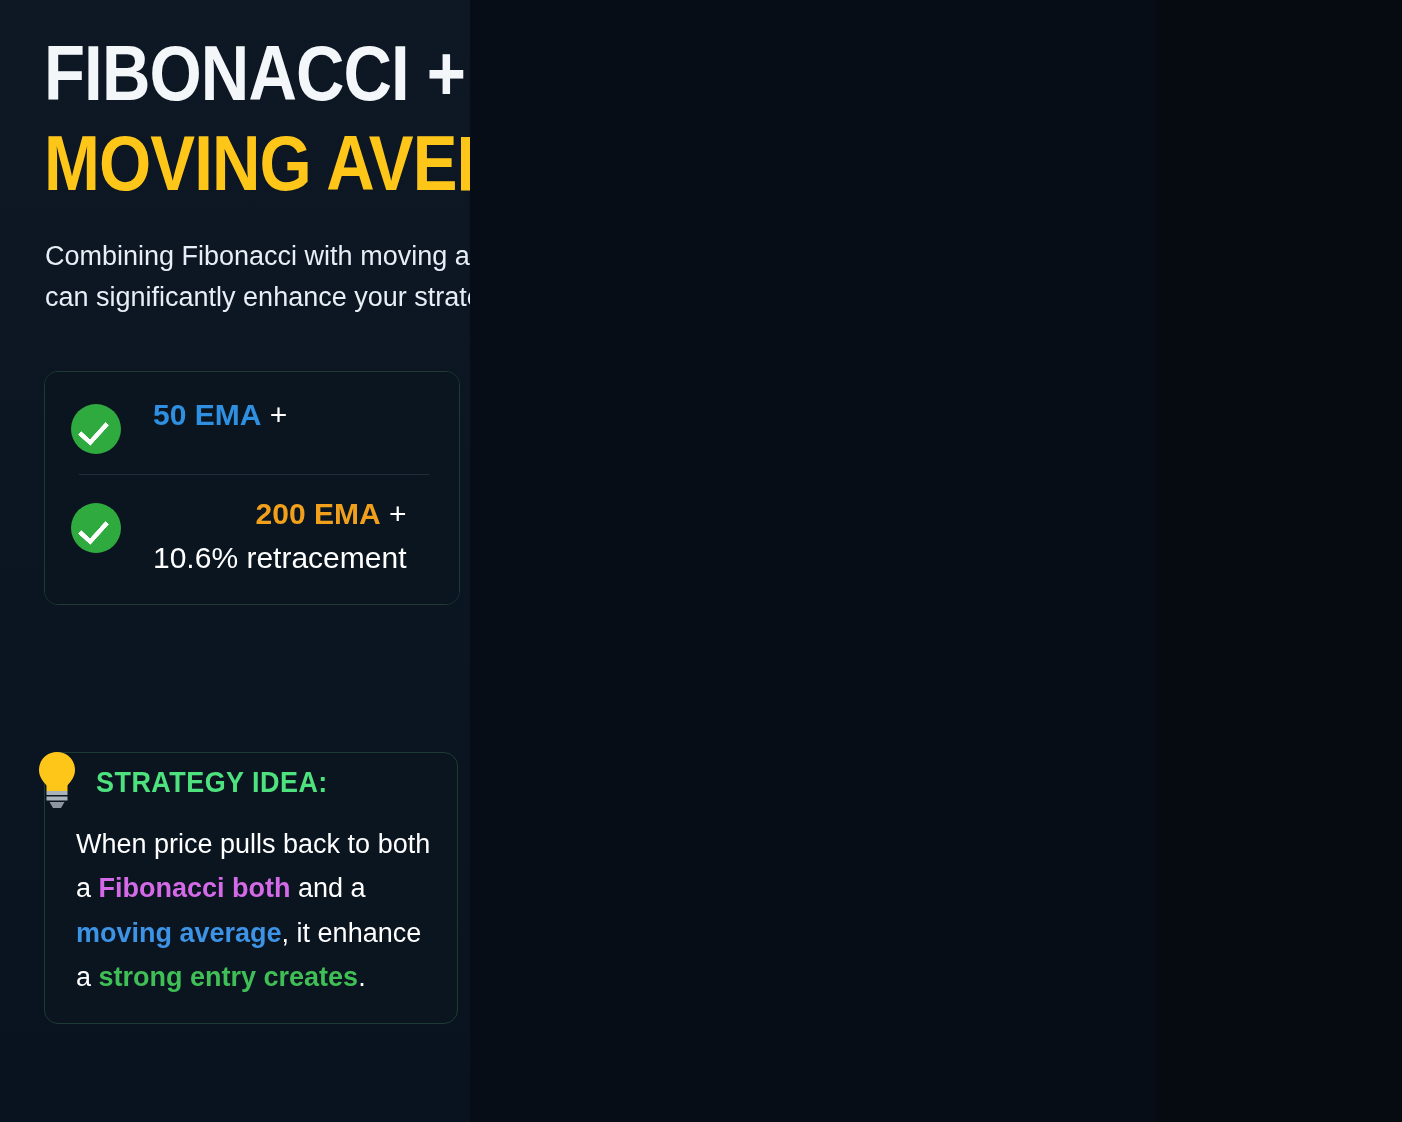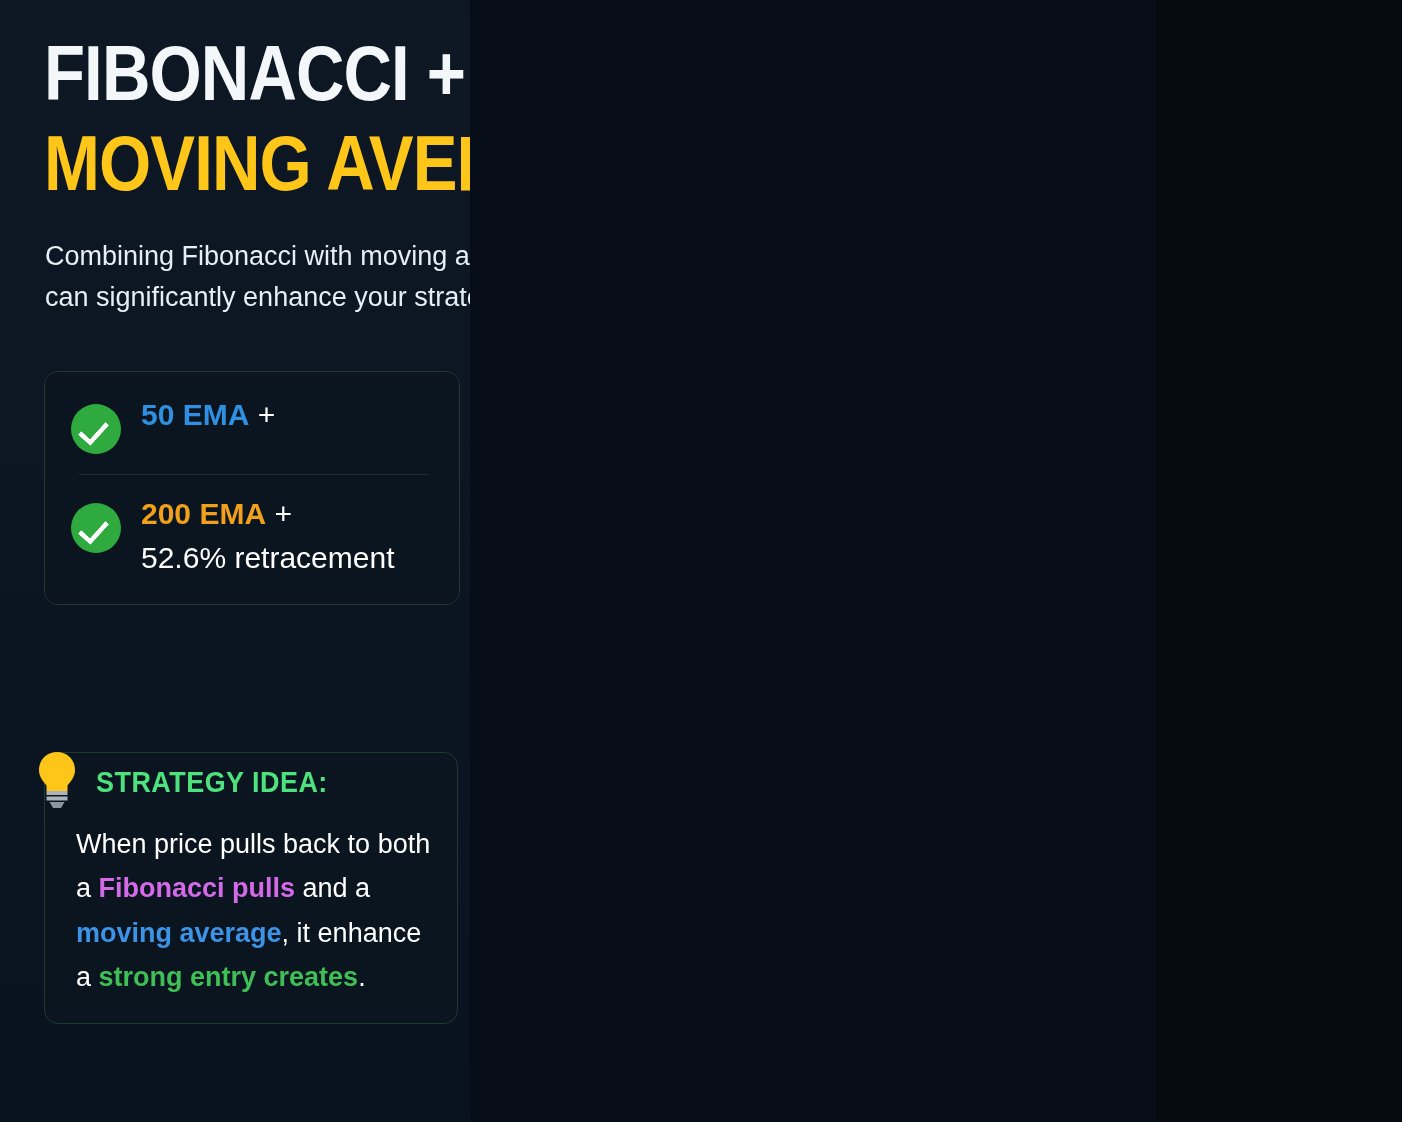--- a/index.html
+++ b/index.html
@@ -60,21 +60,21 @@
   .combo-head{
     background:#0d2019;border-bottom:1px solid #1d3b33;
     padding:15px 0 16px 30px;
   }
   .combo-head span{
     color:#4ee27e;font-size:29px;font-weight:700;letter-spacing:.6px;
     font-family:"Liberation Sans Narrow","Liberation Sans",sans-serif;
     transform:scaleX(.93);transform-origin:left center;display:inline-block;
   }
   .combo-body{padding:24px 0 26px 0;background:#0a1520;}
-  .combo-row{display:flex;align-items:flex-start;gap:20px;padding:0 26px;}
+  .combo-row{display:flex;align-items:flex-start;gap:32px;padding:0 26px;text-align:right;}
   .combo-sep{height:1px;background:#1e2d38;margin:20px 30px 20px 34px;}
   .check{
     width:50px;height:50px;border-radius:50%;background:#2faa3e;
     flex:none;position:relative;margin-top:8px;
   }
   .check:after{
     content:"";position:absolute;left:14px;top:12px;
     width:12px;height:23px;border:5px solid #fff;border-top:0;border-left:0;
     transform:rotate(42deg);border-radius:1px;
   }
@@ -173,38 +173,38 @@
           </div>
         </div>
       </div>
       <div class="combo-sep"></div>
       <div class="combo-row">
         <div class="check"></div>
         <div class="combo-lines">
           <div class="combo-line1">
             <span class="ema-orange">200 EMA</span><span class="plus"> +</span>
           </div>
-          <div class="combo-line2">52.6% retracement</div>
+          <div class="combo-line2">10.6% retracement</div>
         </div>
       </div>
     </div>
   </div>
 
   <div class="strat-card"></div>
   <span class="bulb">
     <svg viewBox="0 0 48 62" width="48" height="62">
       <path d="M24 4 C13 4 6 12.5 6 22 C6 29 10 33 13.5 37.5 L13.5 43 L34.5 43 L34.5 37.5 C38 33 42 29 42 22 C42 12.5 35 4 24 4 Z" fill="#ffc61a"></path>
       <rect x="13.5" y="43" width="21" height="4" fill="#a9b2bb"></rect>
       <rect x="13.5" y="48.5" width="21" height="4" fill="#a9b2bb"></rect>
       <path d="M16.5 54 L31.5 54 L28 60 L20 60 Z" fill="#8d969f"></path>
     </svg>
   </span>
   <div class="strat-title">STRATEGY IDEA:</div>
   <div class="strat-text">
-    <span>When price pulls back to both a </span><span class="fib">Fibonacci pulls</span><span> and a </span><span class="ma">moving average</span><span>, it enhance a </span><span class="ses">strong entry creates</span><span>.</span>
+    <span>When price pulls back to both a </span><span class="fib">Fibonacci both</span><span> and a </span><span class="ma">moving average</span><span>, it enhance a </span><span class="ses">strong entry creates</span><span>.</span>
   </div>
 
   <div class="chart">
     <svg id="chart-svg" width="932" height="1122" viewBox="0 0 932 1122">
         <line x1="340" y1="297.00000000000045" x2="812" y2="297.00000000000045" stroke="#b9c4cf" stroke-width="1.4"></line>
         <line x1="260" y1="469.2" x2="812" y2="469.2" stroke="#8d9aa8" stroke-width="1.4"></line>
         <line x1="260" y1="599.4000000000005" x2="812" y2="599.4000000000005" stroke="#d8a21a" stroke-width="2"></line>
         <line x1="260" y1="695.9999999999991" x2="812" y2="695.9999999999991" stroke="#c158d6" stroke-width="2"></line>
         <line x1="260" y1="792.5999999999996" x2="812" y2="792.5999999999996" stroke="#8d9aa8" stroke-width="1.4"></line>
         <line x1="260" y1="910.1999999999996" x2="812" y2="910.1999999999996" stroke="#8d9aa8" stroke-width="1.4"></line>

